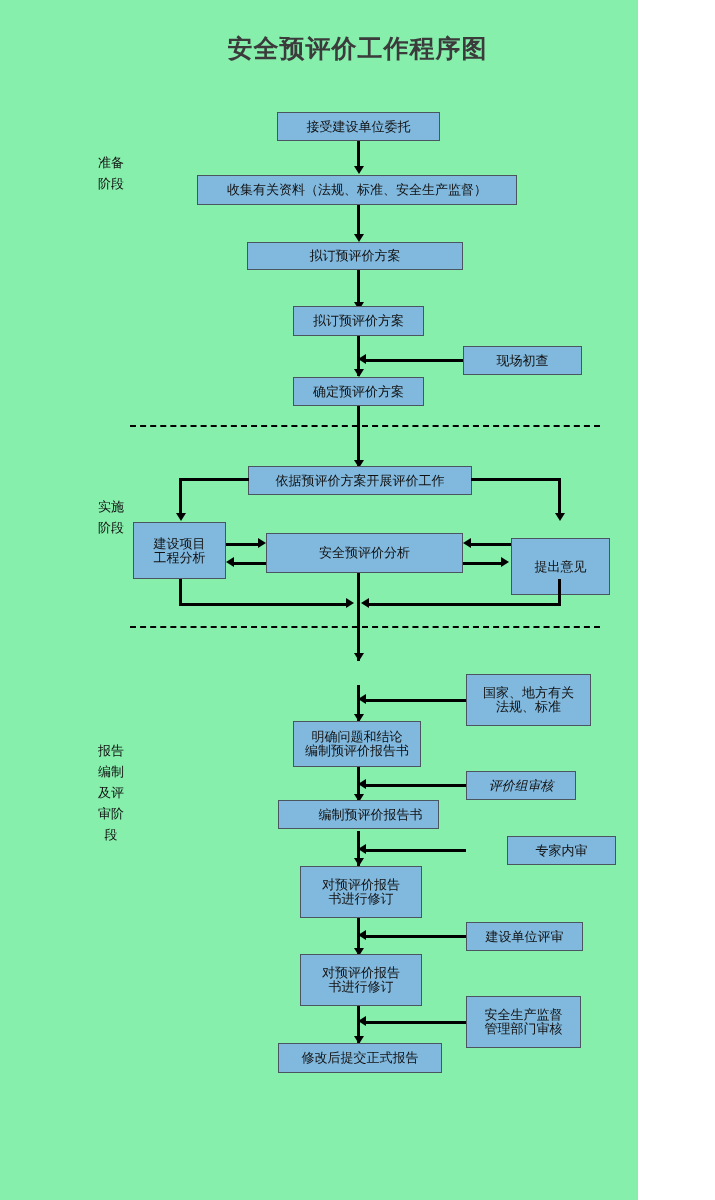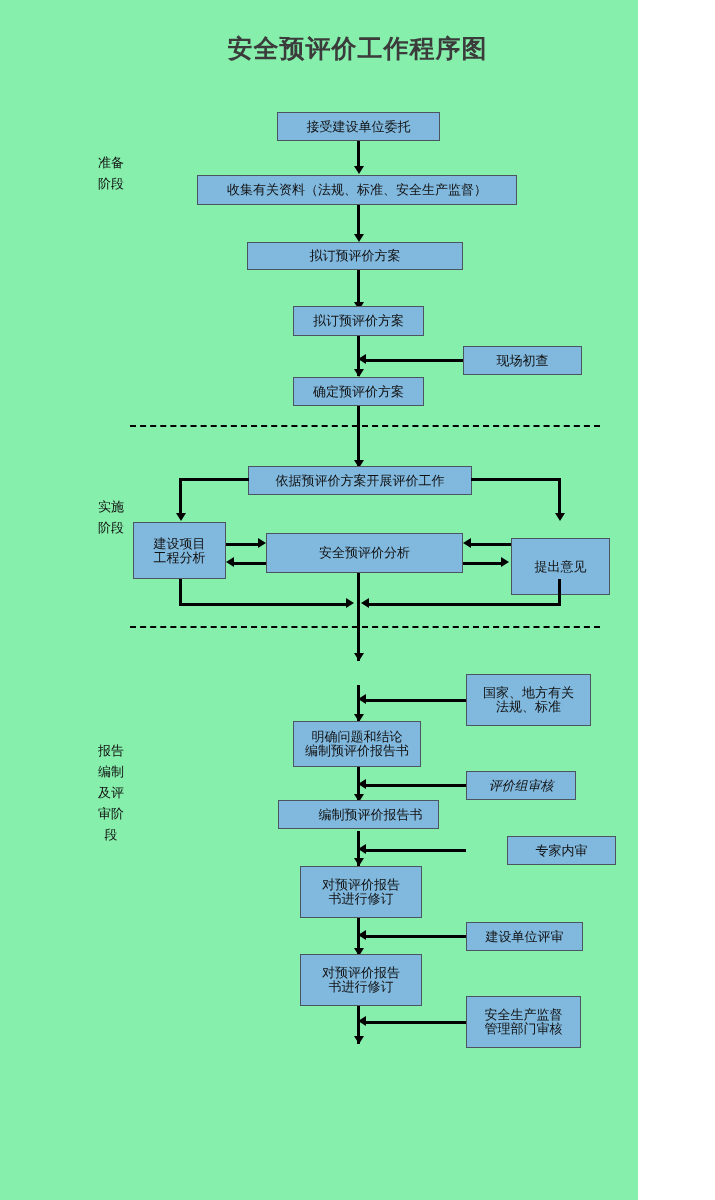--- a/index.html
+++ b/index.html
@@ -228,14 +228,15 @@
 书进行修订</div>
 
   <div class="vline" style="left:357px; top:1006px; height:38px;"></div>
   <div class="arrow-down" style="left:354px; top:1036px;"></div>
 
   <div class="node two-line" style="left:466px; top:996px; width:115px; height:52px;">安全生产监督
 管理部门审核</div>
   <div class="hline" style="left:366px; top:1021px; width:100px;"></div>
   <div class="arrow-left" style="left:358px; top:1016px;"></div>
 
+  <div class="node" style="left:278px; top:1043px; width:164px; height:30px;">修改后提交正式报告</div>
 
 </div>
 
 </body></html>

